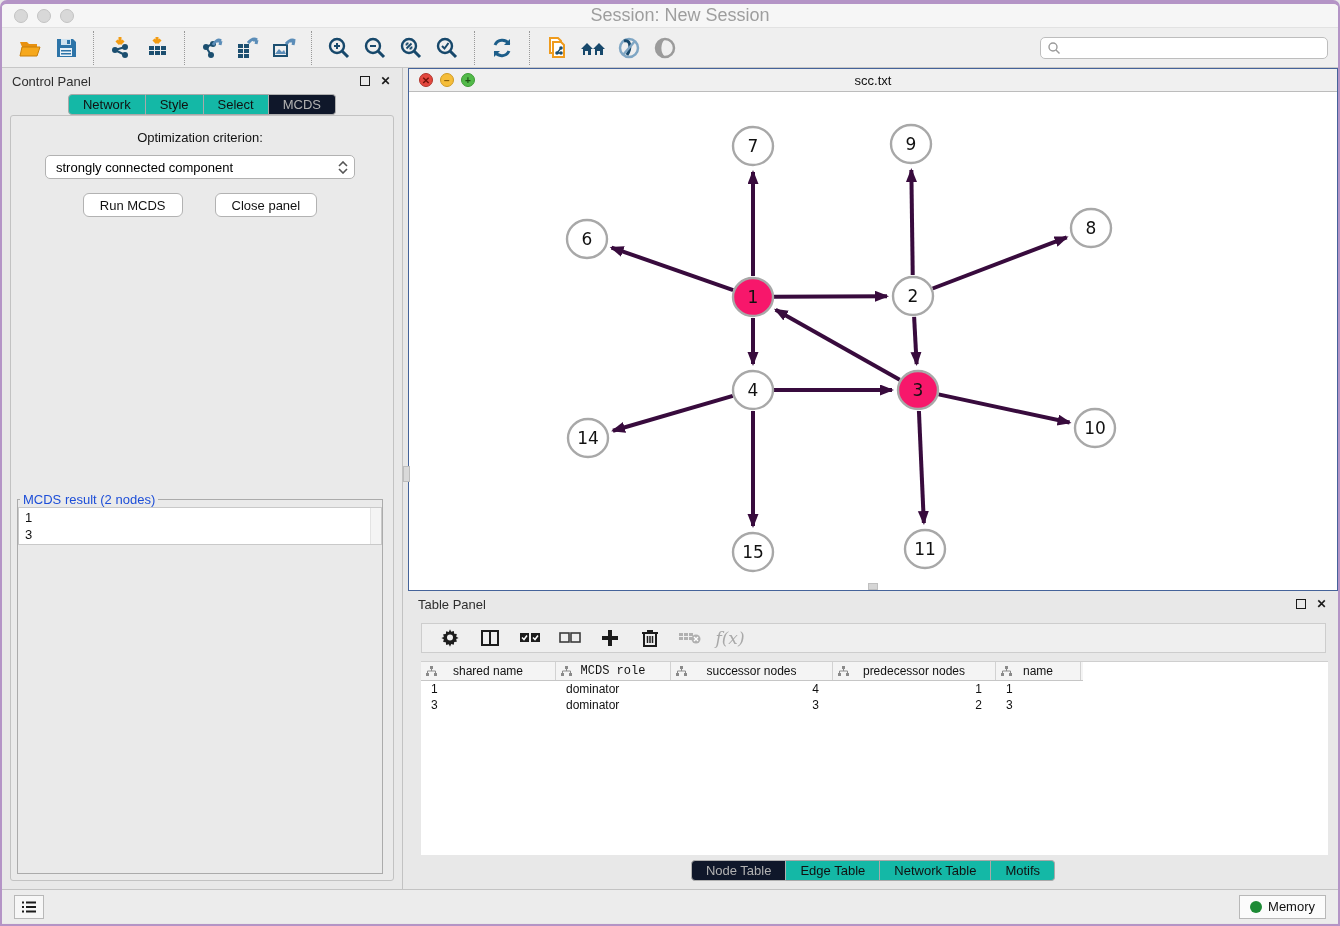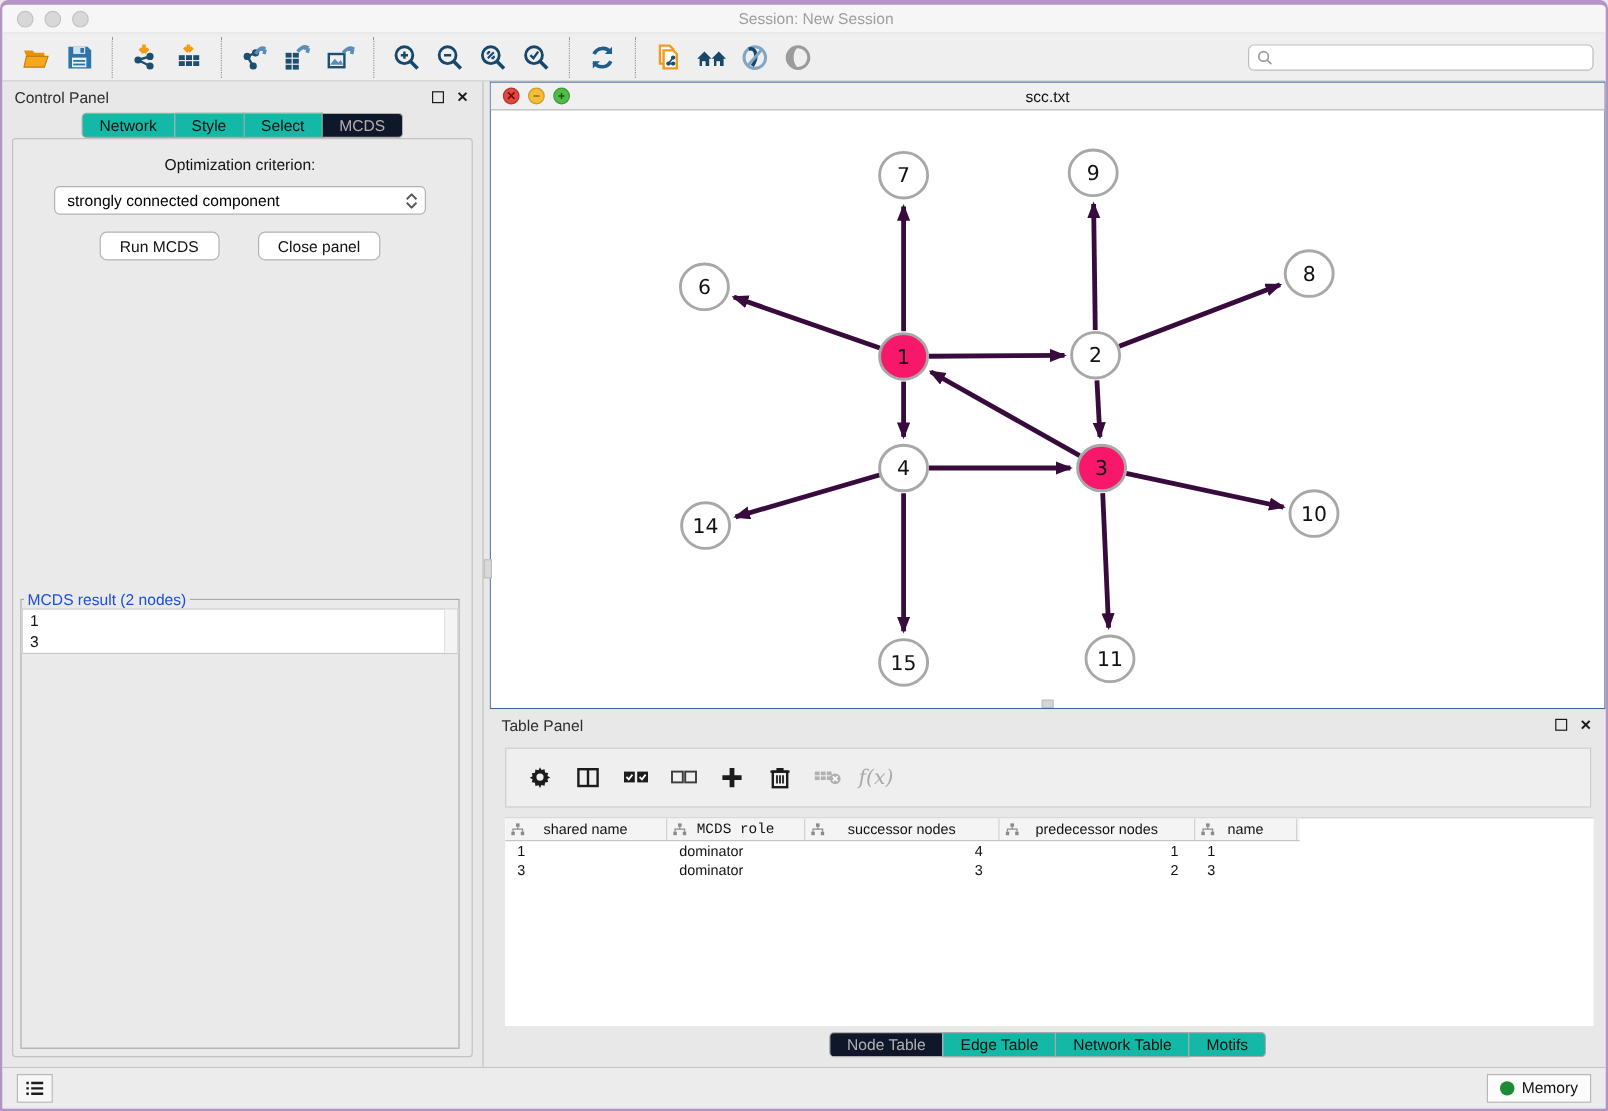--- a/index.html
+++ b/index.html
@@ -7,21 +7,21 @@
   body {
     font-family:"Liberation Sans", sans-serif;
     background:#e8e8e8;
     border:2px solid #b494c6; border-top:4px solid #b494c6; border-radius:7px 7px 0 0;
     overflow:hidden; position:relative;
   }
   
   .titlebar { height:24px; background:#f6f6f6; display:flex; align-items:center; position:relative; border-bottom:1px solid #e2e2e2;}
   .traffic-gray { display:flex; gap:9px; margin-left:12px; }
   .traffic-gray span { width:14px; height:14px; border-radius:50%; background:#d8d8d8; border:1px solid #c3c3c3; }
-  .win-title { position:absolute; left:0; right:0; text-align:center; font-size:13px; color:#9e9e9e;padding-left:20px; }
+  .win-title { position:absolute; left:0; right:0; text-align:center; font-size:18px; color:#9e9e9e;padding-left:20px; }
   
   .toolbar { height:40px; background:#efefef; border-bottom:1px solid #c7c7c7; display:flex; align-items:center; padding:0 10px; }
   .tb-icon { width:30px; height:30px; display:flex; align-items:center; justify-content:center; margin:0 3px; }
   .tb-sep { width:1px; height:34px; border-left:1px dotted #999; margin:0 9px; }
   .search-wrap { margin-left:auto; display:flex; align-items:center; }
   .search-box { width:288px; height:22px; border:1px solid #bdbdbd; border-radius:5px; background:#fff; display:flex; align-items:center; padding-left:6px; }
   .search-box input { border:none; outline:none; flex:1; font-size:12px; background:transparent; height:18px; }
   
   .main { display:flex; height:821px; }
   .left-panel { width:400px; background:#e8e8e8; display:flex; flex-direction:column; }
@@ -58,21 +58,21 @@
   .traffic span { width:14px; height:14px; border-radius:50%; font-size:10px; font-weight:bold; display:flex; align-items:center; justify-content:center; }
   .t-red { background:#e4473e; border:1px solid #b0352c; color:#701008; }
   .t-yel { background:#f5bd39; border:1px solid #cf9a24; color:#8a5d05; }
   .t-grn { background:#52ba49; border:1px solid #3d9a35; color:#1c5214; }
   .net-name { position:absolute; left:0; right:0; text-align:center; font-size:13px; color:#111; }
   .canvas { flex:1; position:relative; }
   .canvas svg { position:absolute; inset:0; }
   .canvas .grip-h { position:absolute; bottom:0; left:50%; margin-left:-5px; width:10px; height:7px; background:#d6d6d6; border:1px solid #c0c0c0; }
   
   .table-panel { flex:1; background:#e8e8e8; display:flex; flex-direction:column; }
-  .tp-toolbar { margin:6px 12px 0 13px; height:50px; background:#efefef; border:1px solid #cdcdcd; display:flex; align-items:center; padding:0 8px; }
+  .tp-toolbar { margin:6px 12px 0 13px; height:30px; background:#efefef; border:1px solid #cdcdcd; display:flex; align-items:center; padding:0 8px; }
   .tp-icon { width:26px; height:26px; margin:0 7px; display:flex; align-items:center; justify-content:center; }
   .fx { font-family:"DejaVu Serif", serif; font-style:italic; font-size:17px; color:#a9a9a9; }
   .tbl-region { margin:8px 10px 0 13px; flex:1; background:#fff; border-top:1px solid #cfcfcf; overflow:hidden; }
   .tbl-header { display:flex; height:19px; background:#f4f4f4; border-bottom:1px solid #c6c6c6; width:662px; }
   .th { position:relative; display:flex; align-items:center; justify-content:center; font-size:12px; color:#111; border-right:1px solid #d2d2d2; }
   .th svg { position:absolute; left:5px; top:4px; }
   .tr { display:flex; height:16px; font-size:12px; color:#111; }
   .td { display:flex; align-items:center; }
   .td.al { justify-content:flex-start; padding-left:10px; }
   .td.ar { justify-content:flex-end; padding-right:14px; }

